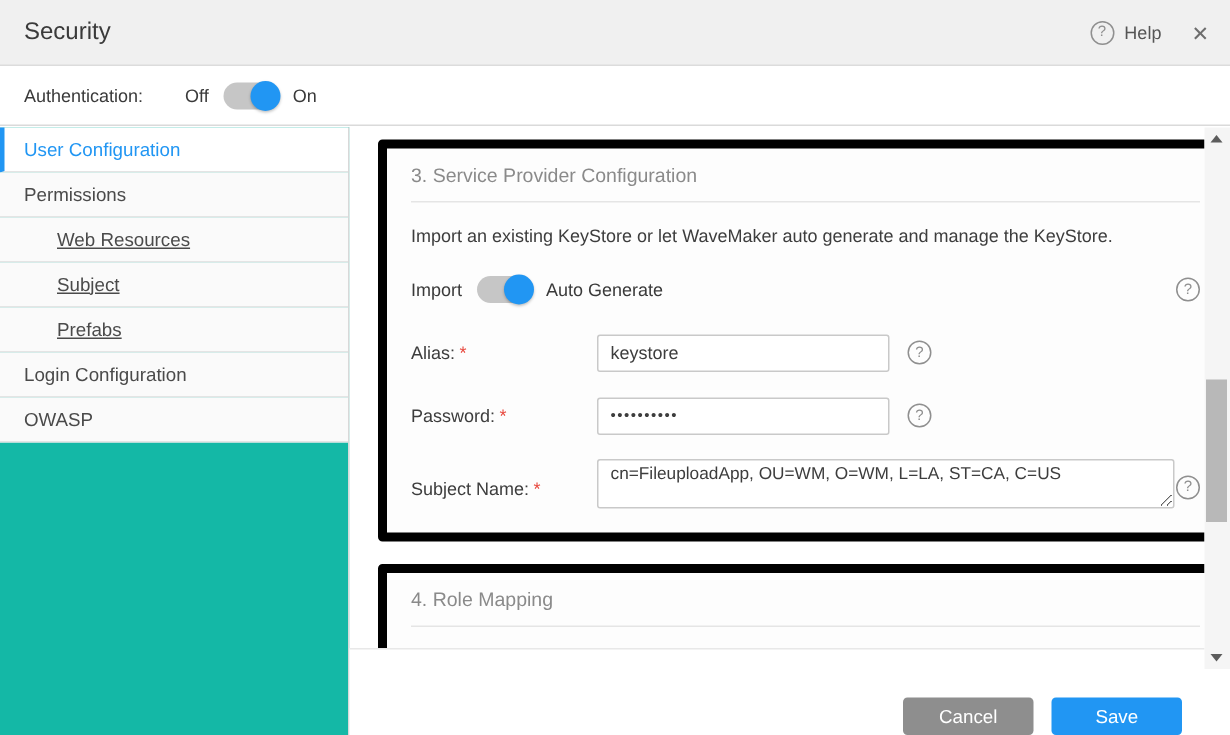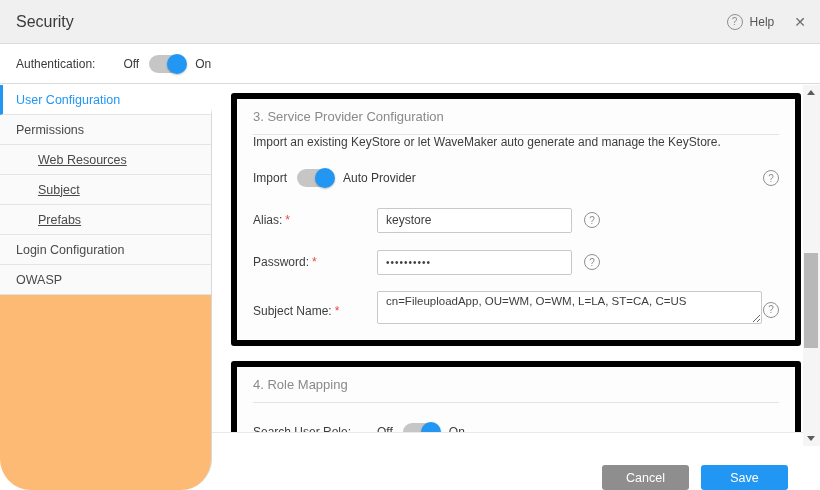--- a/index.html
+++ b/index.html
@@ -24,34 +24,34 @@
   
   .tgl-wrap { display:flex; align-items:center; }
   .tgl-off, .tgl-on { font-size:12px; color:#3a3a3a; }
   .switch { position:relative; width:36px; height:18px; background:#c6c6c6; border-radius:9px;
             margin:0 10px; cursor:pointer; flex:0 0 auto; }
   .switch .knob { position:absolute; top:-1px; right:-2px; width:20px; height:20px;
                   border-radius:50%; background:#2196f3; box-shadow:0 1px 2px rgba(0,0,0,.25); }
 
   
   .body { position:absolute; top:85px; left:0; right:0; bottom:0; display:flex; }
-  .sidebar { width:212px; background:#fdba74; border-right:1px solid #d8d8d8;border-radius:31px; }
+  .sidebar { width:233px; background:#14b8a6; border-right:1px solid #d8d8d8; }
   .side-item { height:30px; display:flex; align-items:center; padding-left:16px; background:#fafafa;
                border-bottom:1px solid #e4e4e4; font-size:12.5px; color:#4a4a4a; cursor:pointer; }
   .side-item.indent { padding-left:38px;text-decoration:underline; }
   .side-item.active { background:#fff; color:#2196f3; border-left:3px solid #2196f3; padding-left:13px; }
 
   .main { flex:1; position:relative; background:#fff; }
   .content { position:absolute; top:0; left:0; right:17px; bottom:58px; overflow:hidden; padding:8px 0 0 19px; }
 
   .card { width:570px; background:#fdfdfd; border:6px solid #000000; border-radius:3px;
           padding:10px 16px 16px 16px; margin-bottom:15px; }
   .card-title { font-size:13px; color:#8a8a8a; }
   .card-hr { border:none; border-top:1px solid #e5e5e5; margin:10px 0 0 0; }
-  .card-desc { font-size:12px; color:#3d3d3d; }
+  .card-desc { font-size:12px; color:#3d3d3d; margin-top:15px; }
 
   .frow { display:flex; align-items:center; margin-top:16px; min-height:26px; }
   .frow.top-align { align-items:center; }
   .flabel { width:124px; flex:0 0 auto; font-size:12px; color:#3d3d3d; }
   .req { color:#e8493f; margin-left:3px; }
   .txt-input { width:195px; height:25px; border:1px solid #c9c9c9; border-radius:2px; background:#fff;
                font-family:"Liberation Sans", sans-serif; font-size:12px; color:#3d3d3d; padding:0 8px; outline:none; }
   .pwd { letter-spacing:1px; font-size:10px; }
   .txt-area { width:385px; height:33px; border:1px solid #c9c9c9; border-radius:2px; background:#fff;
               font-family:"Liberation Sans", sans-serif; font-size:11.5px; color:#3d3d3d;
@@ -120,21 +120,21 @@
         <section class="card">
           <div class="card-title">3. Service Provider Configuration</div>
           <hr class="card-hr">
           <div class="card-desc">Import an existing KeyStore or let WaveMaker auto generate and manage the KeyStore.</div>
 
           <div class="frow">
             <span class="tgl-off">Import</span>
             <span class="switch">
               <span class="knob"></span>
             </span>
-            <span class="tgl-on">Auto Provider</span>
+            <span class="tgl-on">Auto Generate</span>
             <span class="qmark row-help-right">?</span>
           </div>
 
           <div class="frow">
             <span class="flabel"><span>Alias:</span><span class="req">*</span></span>
             <input class="txt-input" type="text" value="keystore" style="">
             <span class="qmark row-help">?</span>
           </div>
 
           <div class="frow">

